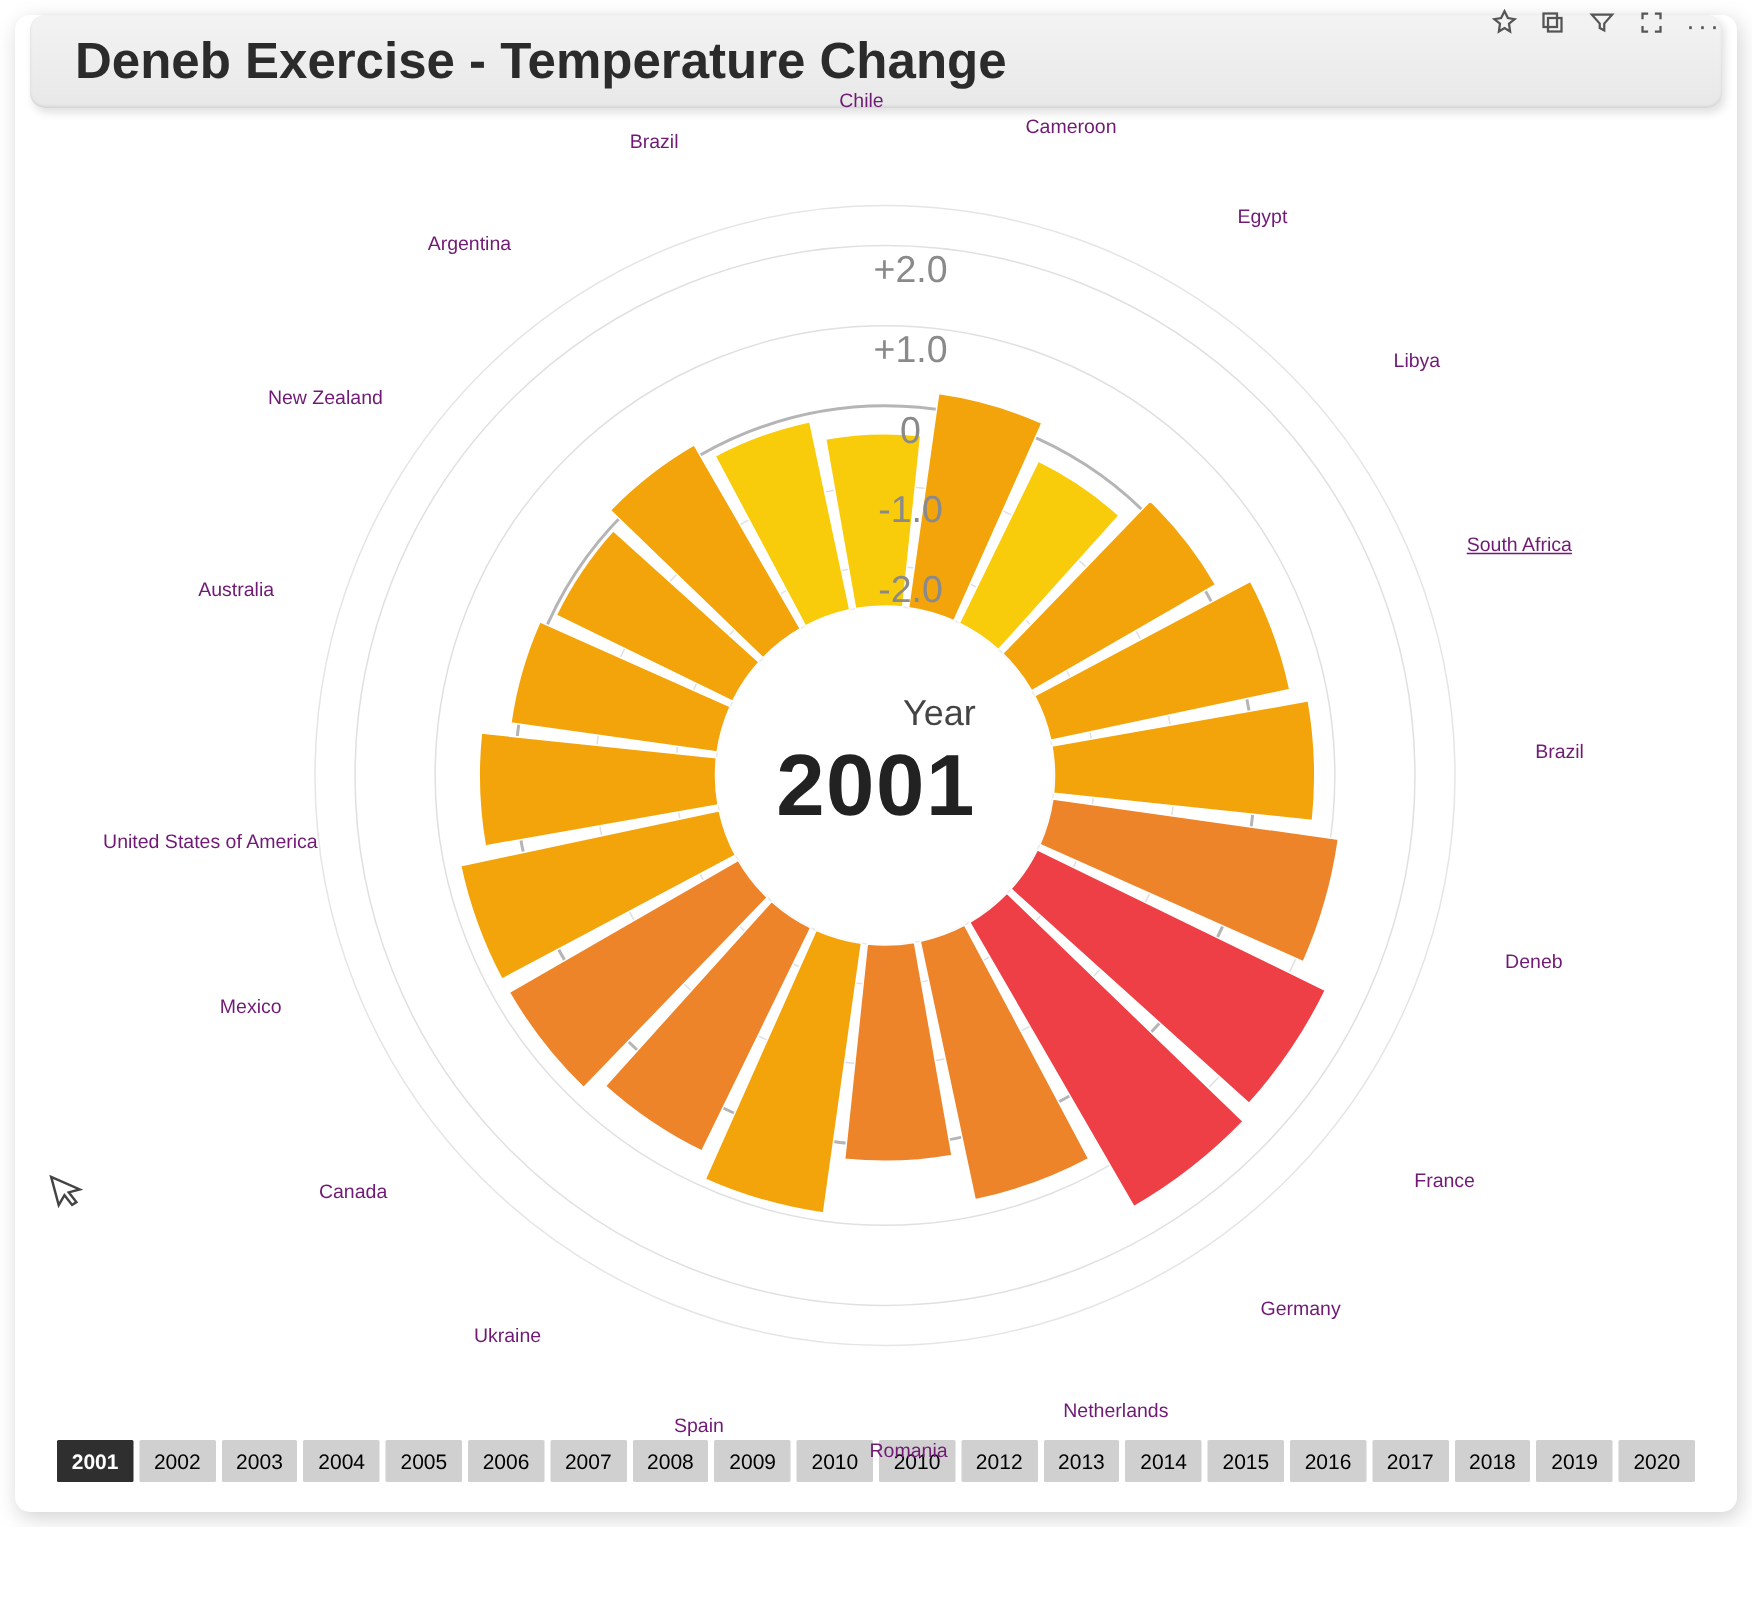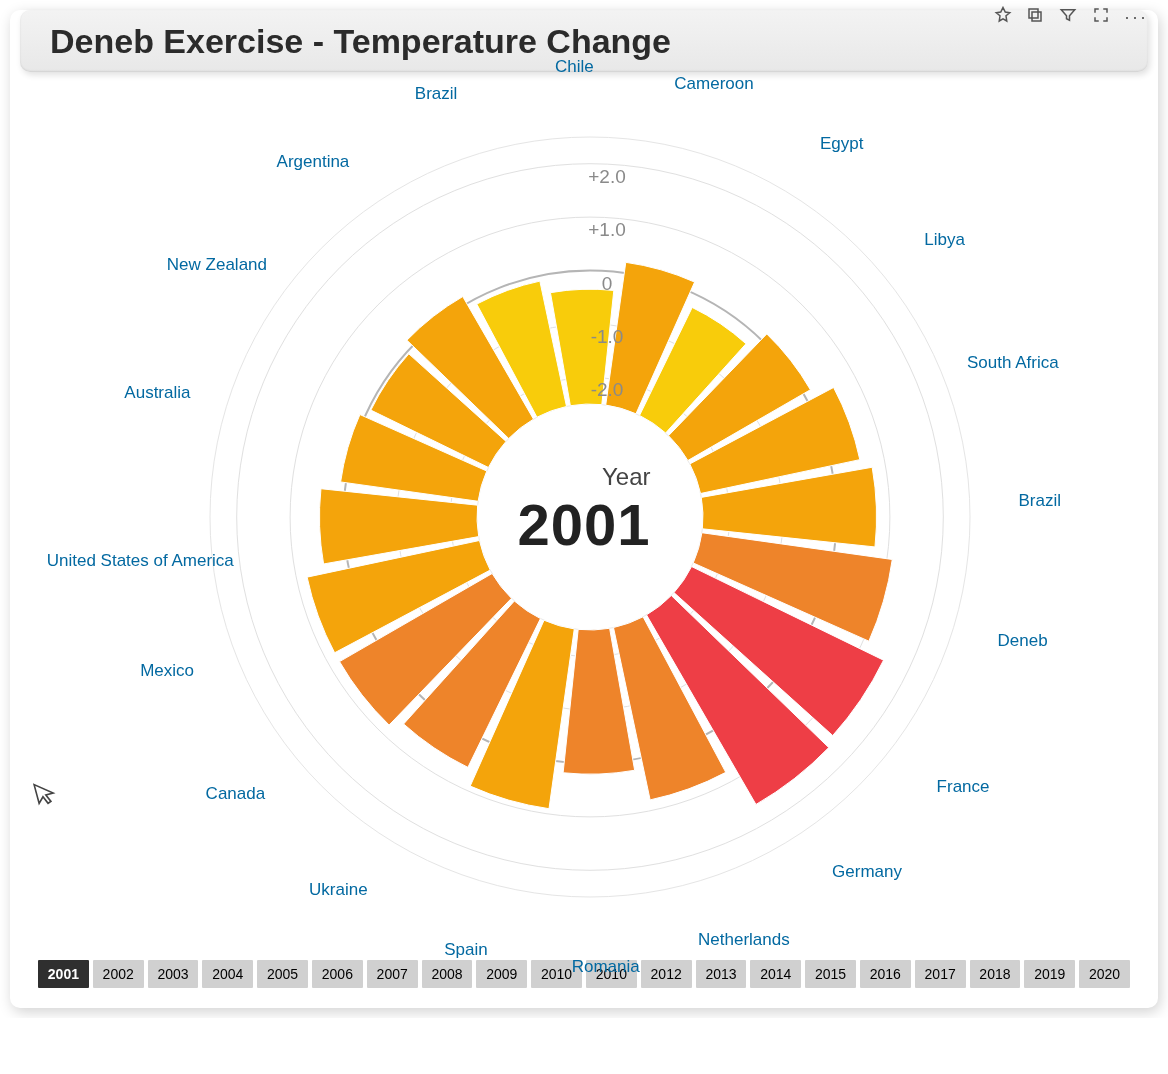--- a/index.html
+++ b/index.html
@@ -55,28 +55,28 @@
     transform: translate(-50%, -52%);
     text-align: right;
     pointer-events: none;
   }
   .center-label .small { font-size: 24px; color: #444; }
   .center-label .big { font-size: 58px; font-weight: 700; letter-spacing: 1px; }
   .axis-label {
     position: absolute;
     left: 597px;
     transform: translateX(-50%);
-    font-size: 19px;
+    font-size: 25px;
     color: #8a8a8a;
     pointer-events: none;
   }
   .cat-label {
     position: absolute;
-    font-size: 17px;
-    color: #0369a1;
+    font-size: 13px;
+    color: #701a75;
     white-space: nowrap;
     transform: translate(-50%, -50%);
     pointer-events: none;
   }
   svg.radial { position: absolute; left: 0; top: 0; }
   .year-buttons {
     display: flex;
     gap: 4px;
     padding: 8px 28px 20px 28px;
     flex-wrap: wrap;
@@ -183,21 +183,21 @@
         <div class="axis-label" style="top: 93.7px;">+2.0</div>
         <div class="axis-label" style="top: 147.1px;">+1.0</div>
         <div class="axis-label" style="top: 200.5px;">0</div>
         <div class="axis-label" style="top: 253.9px;">-1.0</div>
         <div class="axis-label" style="top: 307.3px;">-2.0</div>
       </div>
     <div id="cat-labels">
         <div class="cat-label" style="left: 704.037px; top: 12.4322px;">Cameroon</div>
         <div class="cat-label" style="left: 831.637px; top: 71.9331px;">Egypt</div>
         <div class="cat-label" style="left: 934.605px; top: 167.952px;">Libya</div>
-        <div class="cat-label" style="left: 1002.86px; top: 291.091px;">South Africa</div>
+        <div class="cat-label" style="left: 1002.86px; top: 291.091px; text-decoration: underline;">South Africa</div>
         <div class="cat-label" style="left: 1029.73px; top: 429.295px;">Brazil</div>
         <div class="cat-label" style="left: 1012.57px; top: 569.037px;">Deneb</div>
         <div class="cat-label" style="left: 953.067px; top: 696.637px; margin-top: 18px;">France</div>
         <div class="cat-label" style="left: 857.048px; top: 799.605px;">Germany</div>
         <div class="cat-label" style="left: 733.909px; top: 867.862px;">Netherlands</div>
         <div class="cat-label" style="left: 595.705px; top: 894.726px;">Romania</div>
         <div class="cat-label" style="left: 455.963px; top: 877.568px;">Spain</div>
         <div class="cat-label" style="left: 328.363px; top: 818.067px;">Ukraine</div>
         <div class="cat-label" style="left: 225.395px; top: 722.048px;">Canada</div>
         <div class="cat-label" style="left: 157.138px; top: 598.909px;">Mexico</div>

